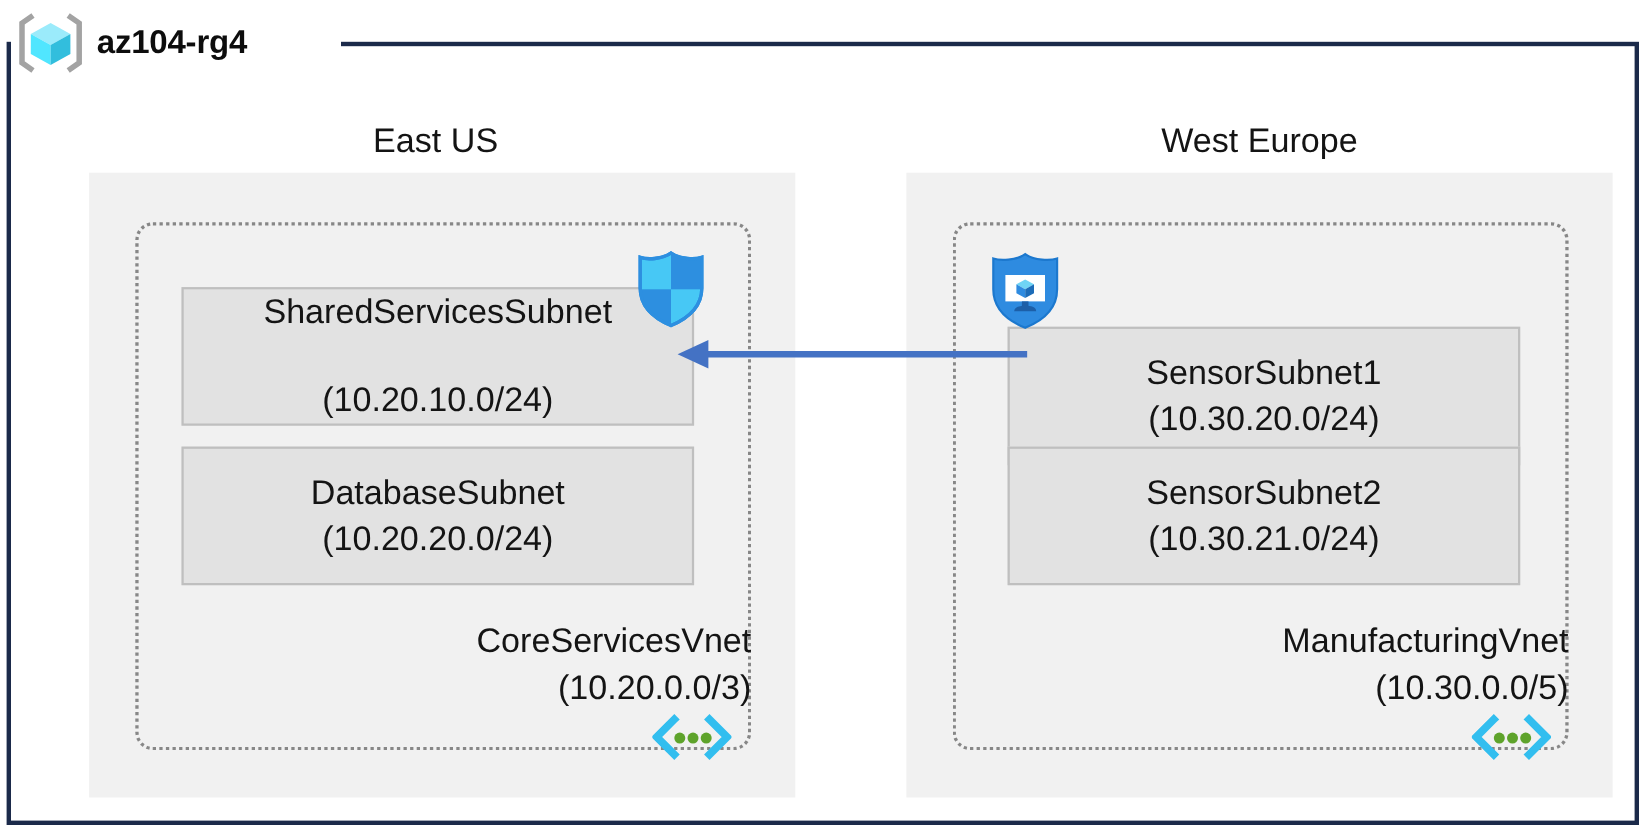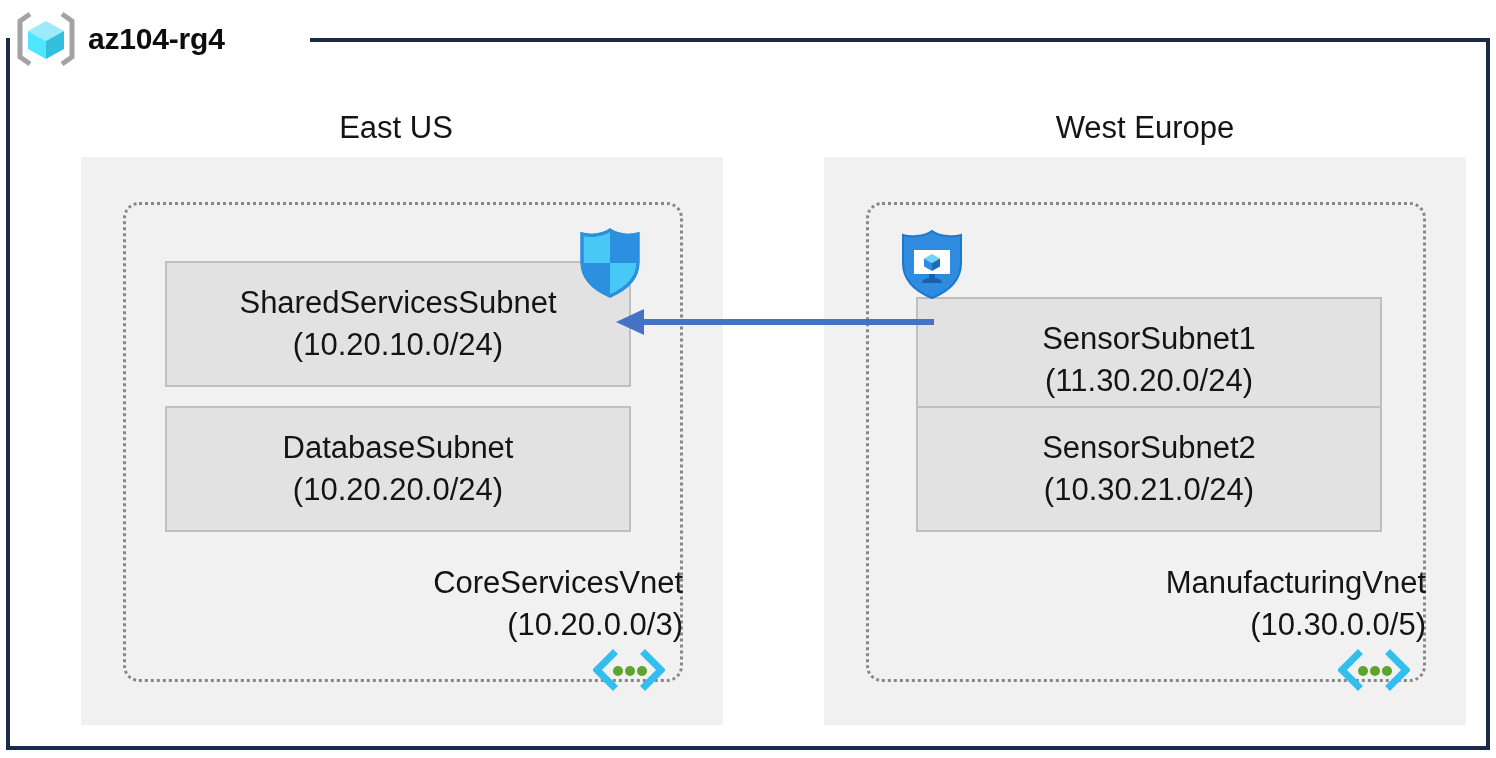--- a/index.html
+++ b/index.html
@@ -151,21 +151,21 @@
     <div class="rg-title-text">az104-rg4</div>
   </div>
 
   <div class="region" style="left:75px; width:642px;">
     <div class="region-label">East US</div>
   </div>
   <div class="region-box" style="left:81px;"></div>
 
   <div class="vnet-box" style="left:123px;"></div>
 
-  <div class="subnet" style="left:165px; top:261px;">
+  <div class="subnet" style="left:165px; top:261px;justify-content:space-between;">
     <div class="subnet-name">SharedServicesSubnet</div>
     <div class="subnet-cidr">(10.20.10.0/24)</div>
   </div>
 
   <svg class="nsg-icon" style="left:578px; top:228px;" viewBox="0 0 64 70">
     <defs>
       <clipPath id="shieldClipL">
         <path d="M32 2 C24 8 10 8 4 6 L4 34 C4 52 18 62 32 68 C46 62 60 52 60 34 L60 6 C54 8 40 8 32 2 Z"></path>
       </clipPath>
     </defs>
@@ -197,21 +197,21 @@
 
   <div class="region" style="left:824px; width:642px;">
     <div class="region-label">West Europe</div>
   </div>
   <div class="region-box" style="left:824px;"></div>
 
   <div class="vnet-box" style="left:866px;"></div>
 
   <div class="subnet" style="left:916px; top:261px;margin-top:36px;">
     <div class="subnet-name">SensorSubnet1</div>
-    <div class="subnet-cidr">(11.30.20.0/24)</div>
+    <div class="subnet-cidr">(10.30.20.0/24)</div>
   </div>
 
   <svg class="asg-icon" style="left:898px; top:228px;" viewBox="0 0 68 72">
     <path d="M34 3 C26 9 11 9 5 7 L5 35 C5 53 19 64 34 70 C49 64 63 53 63 35 L63 7 C57 9 42 9 34 3 Z" fill="#2E8BE0"></path>
     <path d="M34 3 C26 9 11 9 5 7 L5 35 C5 53 19 64 34 70 C49 64 63 53 63 35 L63 7 C57 9 42 9 34 3 Z" fill="none" stroke="#1C78CE" stroke-width="2"></path>
 
     <rect x="16" y="22" width="36" height="24" fill="#FFFFFF"></rect>
 
     <rect x="31" y="46" width="6" height="6" fill="#1C5FA8"></rect>
     <path d="M24 55 C24 51 29 50 34 50 C39 50 44 51 44 55 Z" fill="#1C5FA8"></path>

